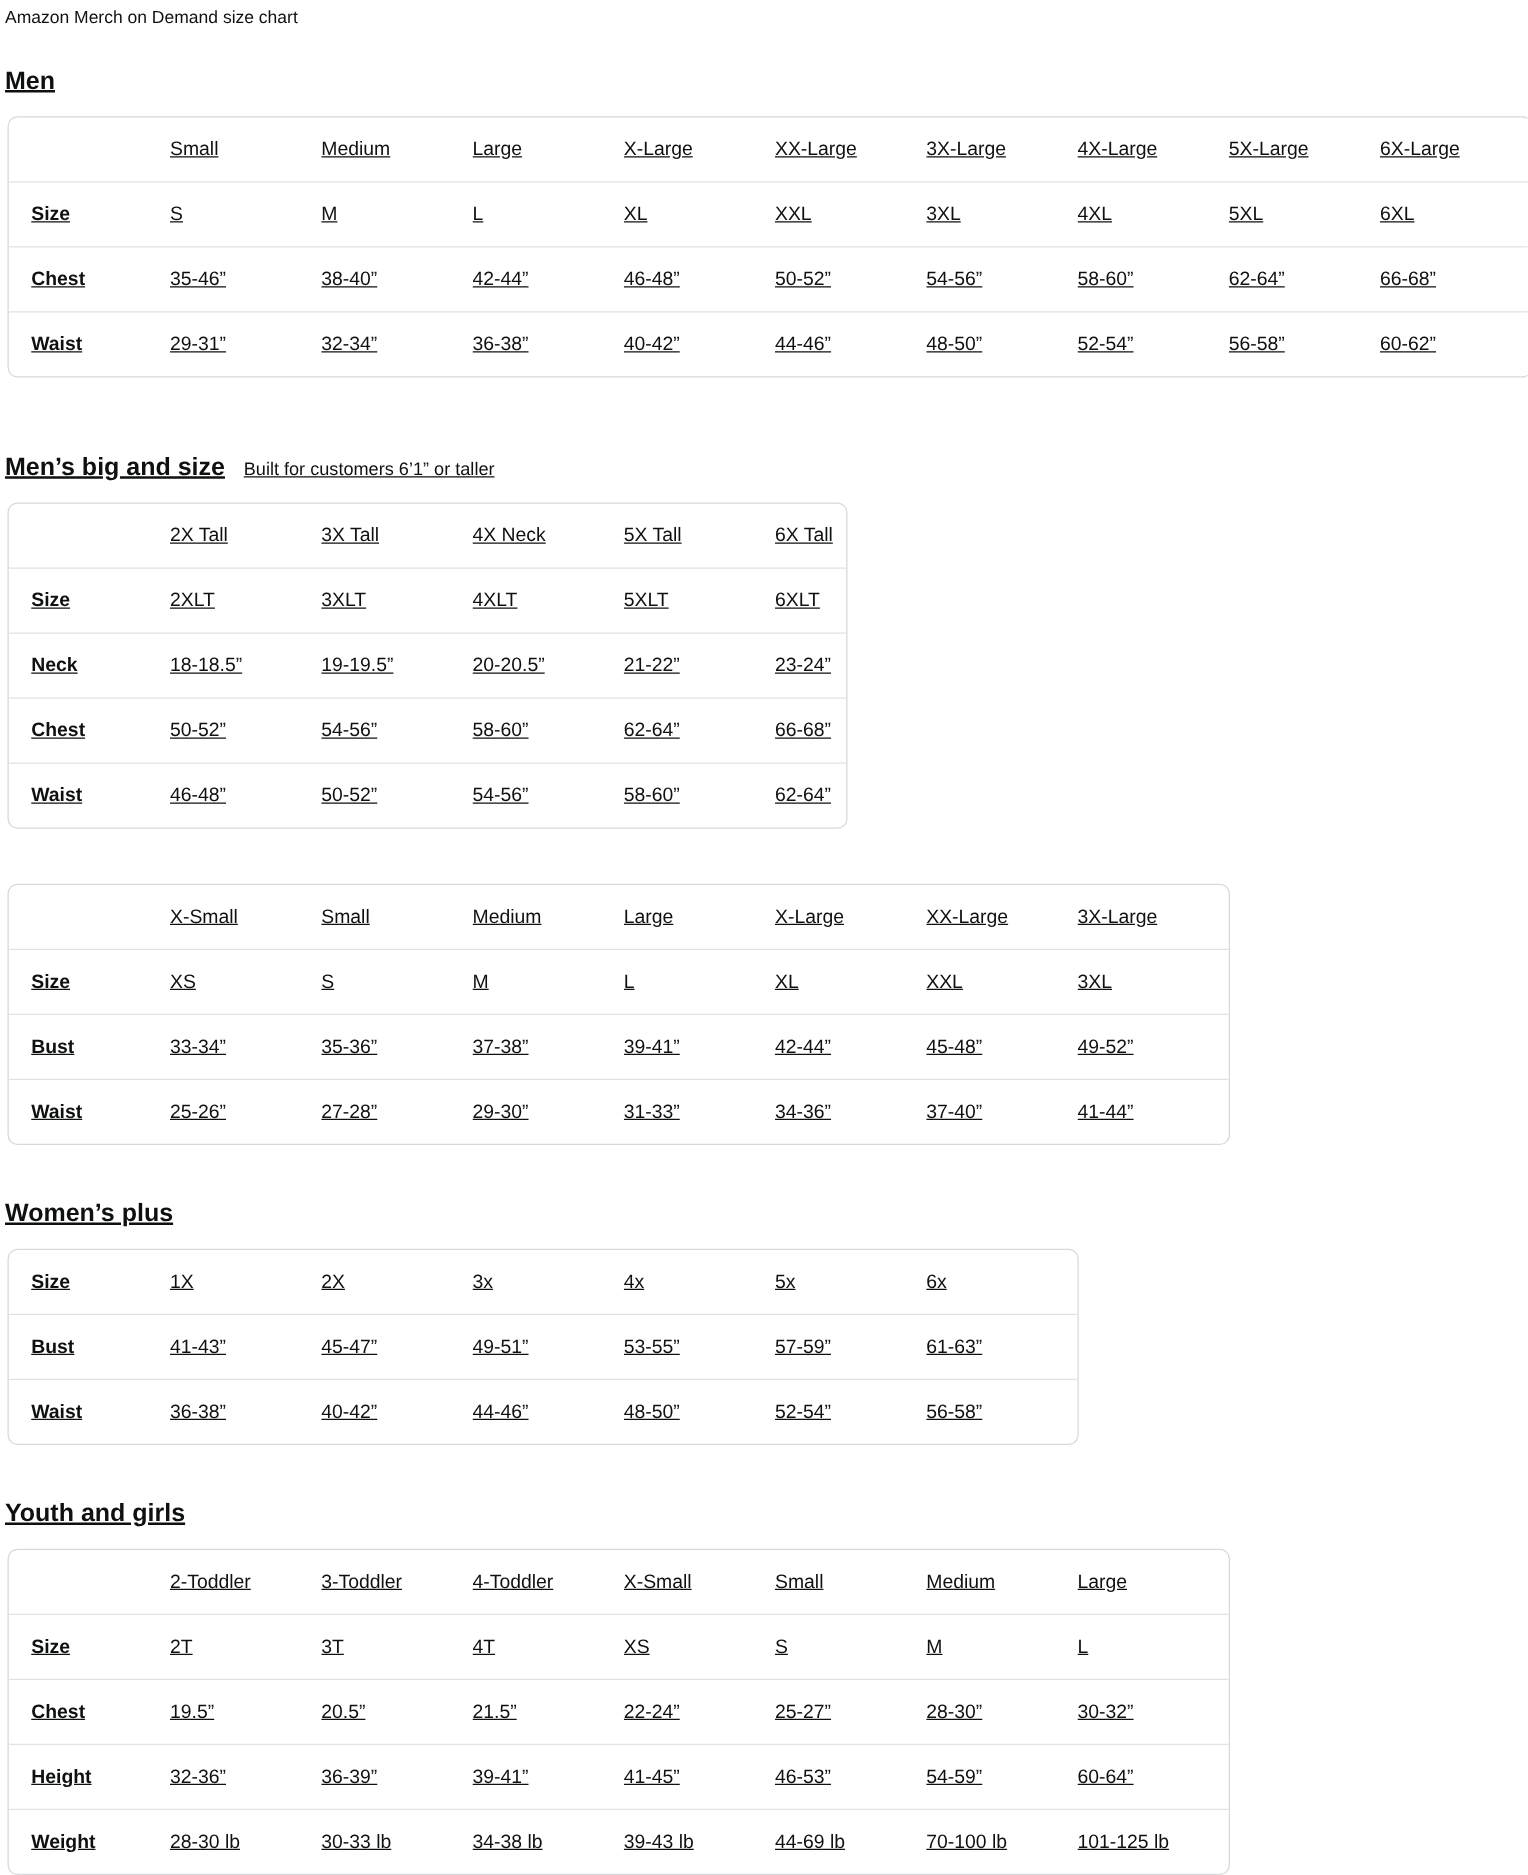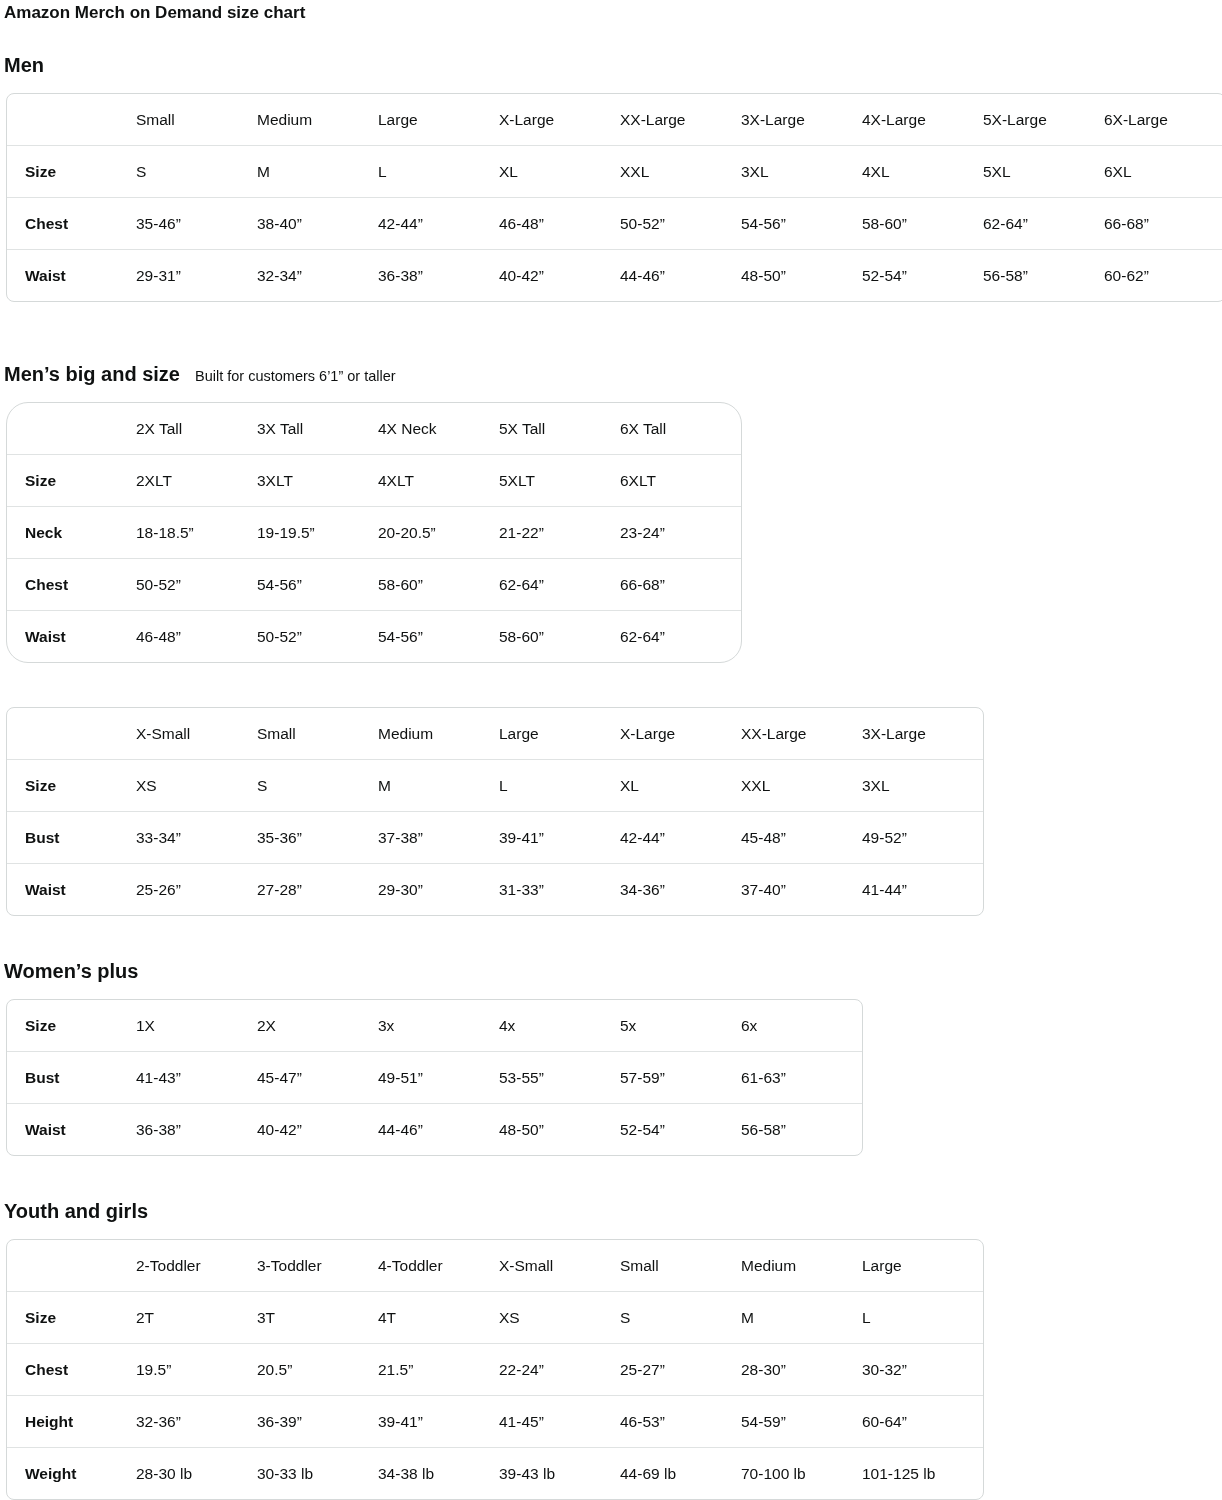--- a/index.html
+++ b/index.html
@@ -8,25 +8,25 @@
     background: #ffffff;
     color: #0f1111;
     font-family: "Liberation Sans", sans-serif;
   }
   .page {
     width: 1222px;
     box-sizing: border-box;
     padding: 3px 4px 10px 4px;
   }
   .page-title {
-    font-size: 17px;
+    font-size: 14px;
     line-height: 20px;
-    font-weight: 700;
-  }
-  .size-section { margin-top: 44px; }
+    font-weight: 400;
+  }
+  .size-section { margin-top: 44px; text-decoration: underline; }
   .size-section:first-child { margin-top: 31px; }
   .section-head {
     display: flex;
     align-items: baseline;
     gap: 15px;
     margin: 0 0 16px 0;
   }
   .section-heading {
     font-size: 20px;
     line-height: 23px;
@@ -129,21 +129,21 @@
             <div class="cell value-cell">60-62”</div>
           </div>
         </div>
   </section>
 
   <section class="size-section">
     <div class="section-head">
       <h2 class="section-heading">Men’s big and size</h2>
       <span class="section-subtitle">Built for customers 6’1” or taller</span>
     </div>
-    <div class="size-table" style="width: 736px; border-radius: 22px;">
+    <div class="size-table" style="width: 672px;">
           <div class="row header-row">
             <div class="cell label-cell"></div>
             <div class="cell value-cell">2X Tall</div>
             <div class="cell value-cell">3X Tall</div>
             <div class="cell value-cell">4X Neck</div>
             <div class="cell value-cell">5X Tall</div>
             <div class="cell value-cell">6X Tall</div>
           </div>
           <div class="row">
             <div class="cell label-cell">Size</div>

